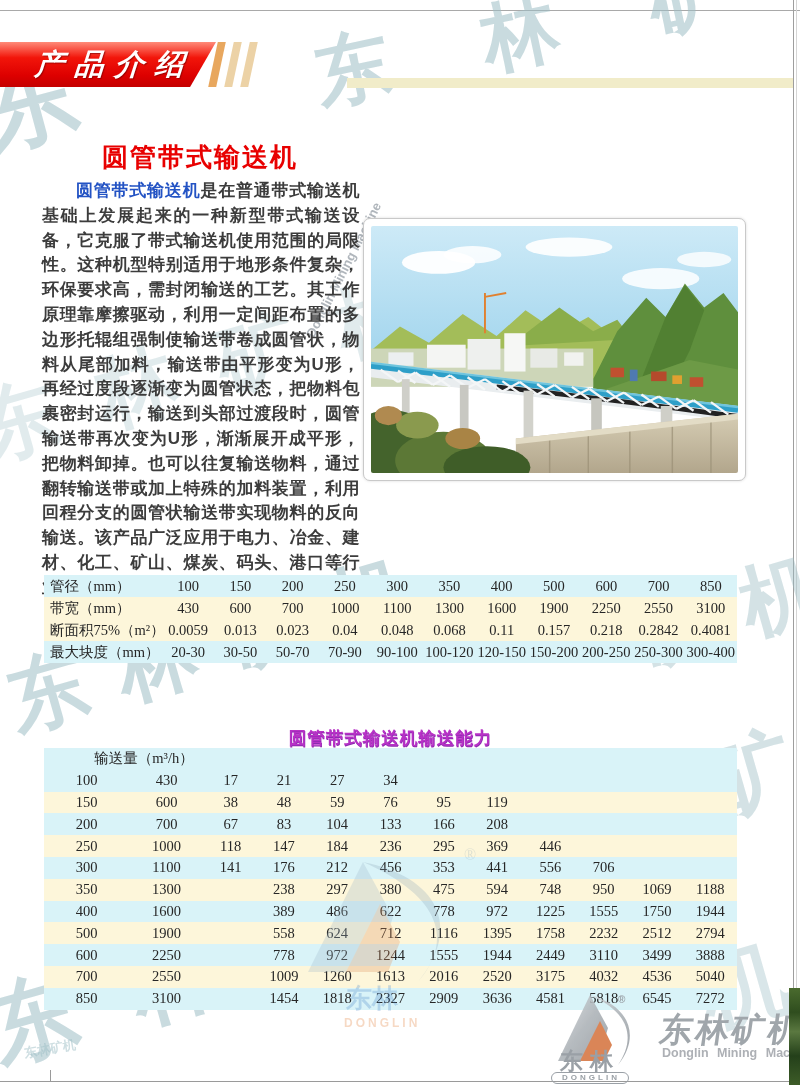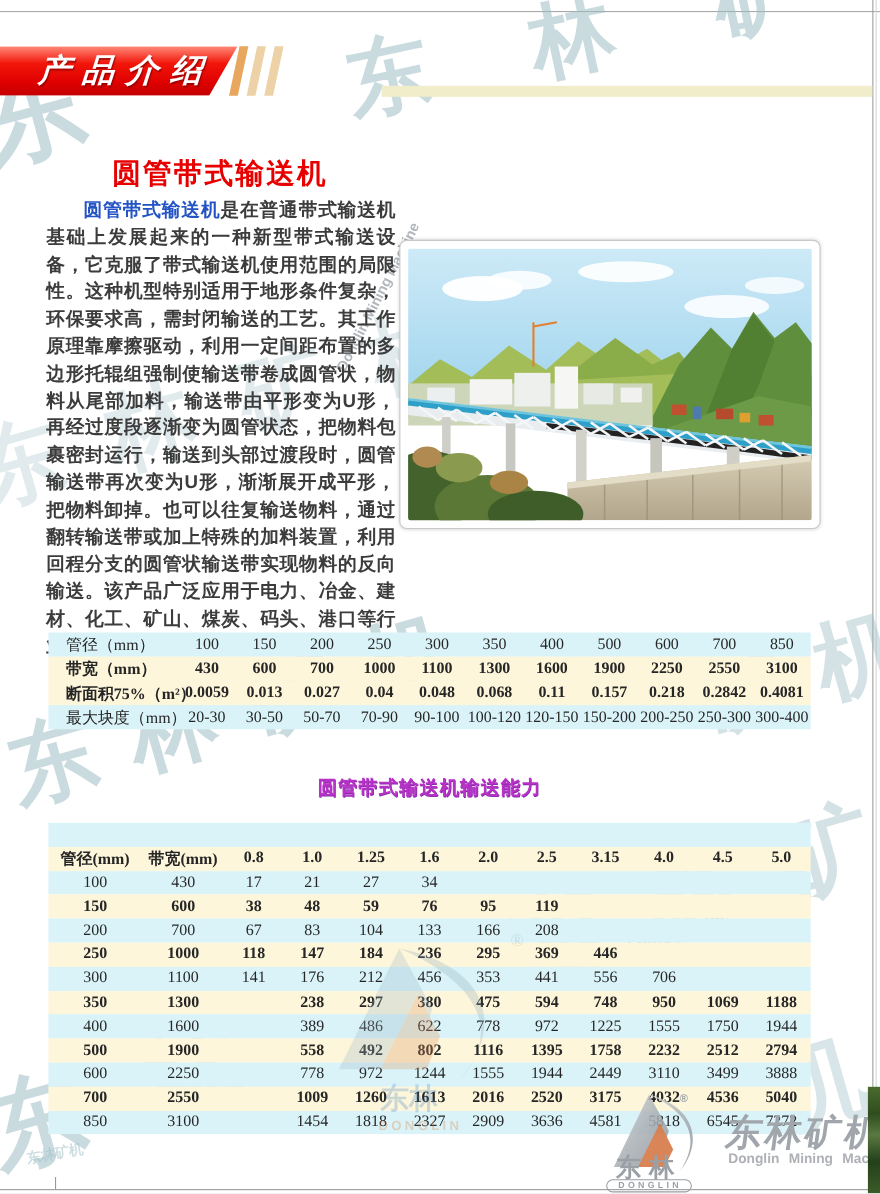--- a/index.html
+++ b/index.html
@@ -43,27 +43,27 @@
 
   
   .photo{left:363px;top:218px;width:383px;height:263px;background:#fff;border:1px solid #c9c9c9;
       border-radius:7px;padding:7px;box-sizing:border-box;box-shadow:0 0 3px rgba(0,0,0,.15);}
   .photo svg{width:100%;height:100%;display:block;border-radius:2px;}
 
   
   .tbl-title{left:44px;width:693px;text-align:center;color:#b832c6;font-size:17.5px;font-weight:bold;
       letter-spacing:1px;text-shadow:.6px .6px 0 #8a2bb0;font-family:"Liberation Sans",sans-serif;}
   .t1-title{top:550px;}
-  .t2-title{top:704px;}
+  .t2-title{top:726px;}
   .tbl{left:44px;width:693px;font-family:"Liberation Serif",serif;font-size:14.5px;color:#262626;}
   .trow{display:flex;align-items:center;}
   .row-blue{background:#d9f3f8;}
-  .row-yellow{background:#fdf6da;font-weight:bold;}
+  .row-yellow{background:#fdf6da;}
   .t1 .trow{height:22px;}
-  .t1 .lbl{width:118px;padding-left:16px;box-sizing:border-box;white-space:nowrap;}
+  .t1 .lbl{width:118px;padding-left:6px;box-sizing:border-box;white-space:nowrap;}
   .t1 .val{flex:1;text-align:center;}
   .t2 .trow{height:21.8px;}
   .t2 .c1{width:85px;text-align:center;}
   .t2 .c2{width:75px;text-align:center;}
   .t2 .val{flex:1;text-align:center;}
   .t2-h1-left{width:200px;text-align:center;white-space:nowrap;}
   .t2-h1-right{flex:1;text-align:center;white-space:nowrap;}
 
   
   .center-logo{left:268px;top:822px;width:230px;height:215px;opacity:.28;pointer-events:none;}
@@ -245,21 +245,21 @@
         <div class="val">1600</div>
         <div class="val">1900</div>
         <div class="val">2250</div>
         <div class="val">2550</div>
         <div class="val">3100</div>
       </div>
       <div class="trow row-yellow">
         <div class="lbl">断面积75%（m²）</div>
         <div class="val">0.0059</div>
         <div class="val">0.013</div>
-        <div class="val">0.027</div>
+        <div class="val">0.023</div>
         <div class="val">0.04</div>
         <div class="val">0.048</div>
         <div class="val">0.068</div>
         <div class="val">0.11</div>
         <div class="val">0.157</div>
         <div class="val">0.218</div>
         <div class="val">0.2842</div>
         <div class="val">0.4081</div>
       </div>
       <div class="trow row-blue">
@@ -274,35 +274,22 @@
         <div class="val">150-200</div>
         <div class="val">200-250</div>
         <div class="val">250-300</div>
         <div class="val">300-400</div>
       </div>
     </div>
 
   <div class="abs tbl-title t2-title">圆管带式输送机输送能力</div>
   <div class="abs tbl t2" style="top:748px;" id="capacity-table">
     <div class="trow row-blue">
+      <div class="t2-h1-left">输送量（m³/h）</div>
     </div>
-    <div class="trow row-yellow" id="cap-head">
-        <div class="c1">管径(mm)</div>
-        <div class="c2">带宽(mm)</div>
-        <div class="val">0.8</div>
-        <div class="val">1.0</div>
-        <div class="val">1.25</div>
-        <div class="val">1.6</div>
-        <div class="val">2.0</div>
-        <div class="val">2.5</div>
-        <div class="val">3.15</div>
-        <div class="val">4.0</div>
-        <div class="val">4.5</div>
-        <div class="val">5.0</div>
-      </div>
     <div id="cap-body">
         <div class="trow row-blue">
           <div class="c1">100</div>
           <div class="c2">430</div>
           <div class="val">17</div>
           <div class="val">21</div>
           <div class="val">27</div>
           <div class="val">34</div>
           <div class="val"></div>
           <div class="val"></div>
@@ -393,22 +380,22 @@
           <div class="val">1225</div>
           <div class="val">1555</div>
           <div class="val">1750</div>
           <div class="val">1944</div>
         </div>
         <div class="trow row-yellow">
           <div class="c1">500</div>
           <div class="c2">1900</div>
           <div class="val"></div>
           <div class="val">558</div>
-          <div class="val">492</div>
-          <div class="val">802</div>
+          <div class="val">624</div>
+          <div class="val">712</div>
           <div class="val">1116</div>
           <div class="val">1395</div>
           <div class="val">1758</div>
           <div class="val">2232</div>
           <div class="val">2512</div>
           <div class="val">2794</div>
         </div>
         <div class="trow row-blue">
           <div class="c1">600</div>
           <div class="c2">2250</div>

